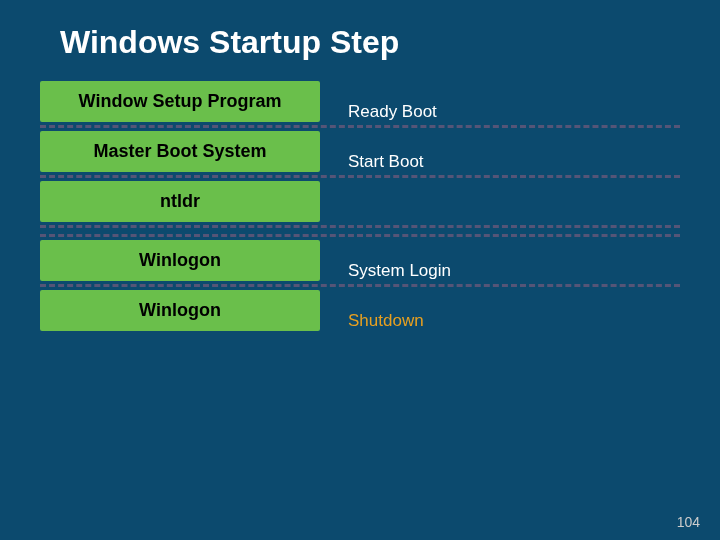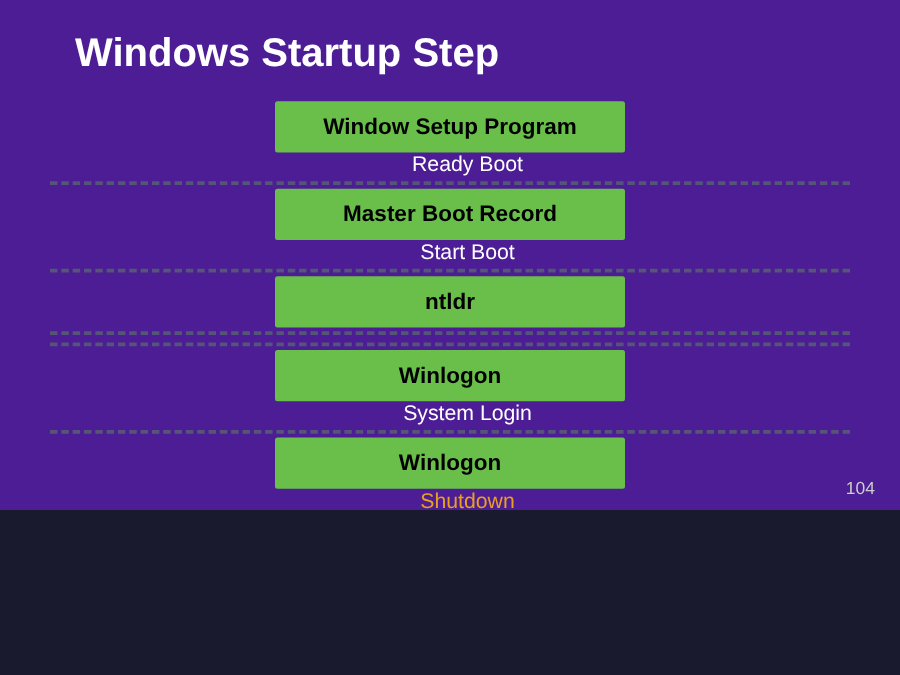--- a/index.html
+++ b/index.html
@@ -8,43 +8,43 @@
       width: 720px;
       height: 540px;
       background: #1a1a2e;
       font-family: Arial, sans-serif;
       overflow: hidden;
       position: relative;
     }
 
     .slide {
       width: 720px;
-      height: 408px;
-      background: #4c1d95;
+      height: 540px;
+      background: #0c4a6e;
       position: relative;
     }
 
     .title {
       color: #ffffff;
       font-size: 32px;
       font-weight: bold;
       padding: 24px 60px 10px 60px;
     }
 
     .rows-container {
       display: flex;
       flex-direction: column;
       gap: 0px;
       padding: 10px 40px 0 40px;
     }
 
     .row {
       display: flex;
-      align-items: center;
-      flex-direction: column;
+      align-items: flex-end;
+      flex-direction: row;
       position: relative;
     }
 
     .green-box {
       background: #6abf4b;
       color: #000000;
       font-size: 18px;
       font-weight: bold;
       padding: 10px 0;
       width: 280px;
@@ -89,21 +89,21 @@
 
   <div class="rows-container">
 
     <div class="row">
       <div class="green-box">Window Setup Program</div>
       <div class="label">Ready Boot</div>
     </div>
     <hr class="dashed-line">
 
     <div class="row">
-      <div class="green-box">Master Boot Record</div>
+      <div class="green-box">Master Boot System</div>
       <div class="label">Start Boot</div>
     </div>
     <hr class="dashed-line">
 
     <div class="row">
       <div class="green-box">ntldr</div>
     </div>
     <hr class="dashed-line">
 
     <hr class="dashed-line">

